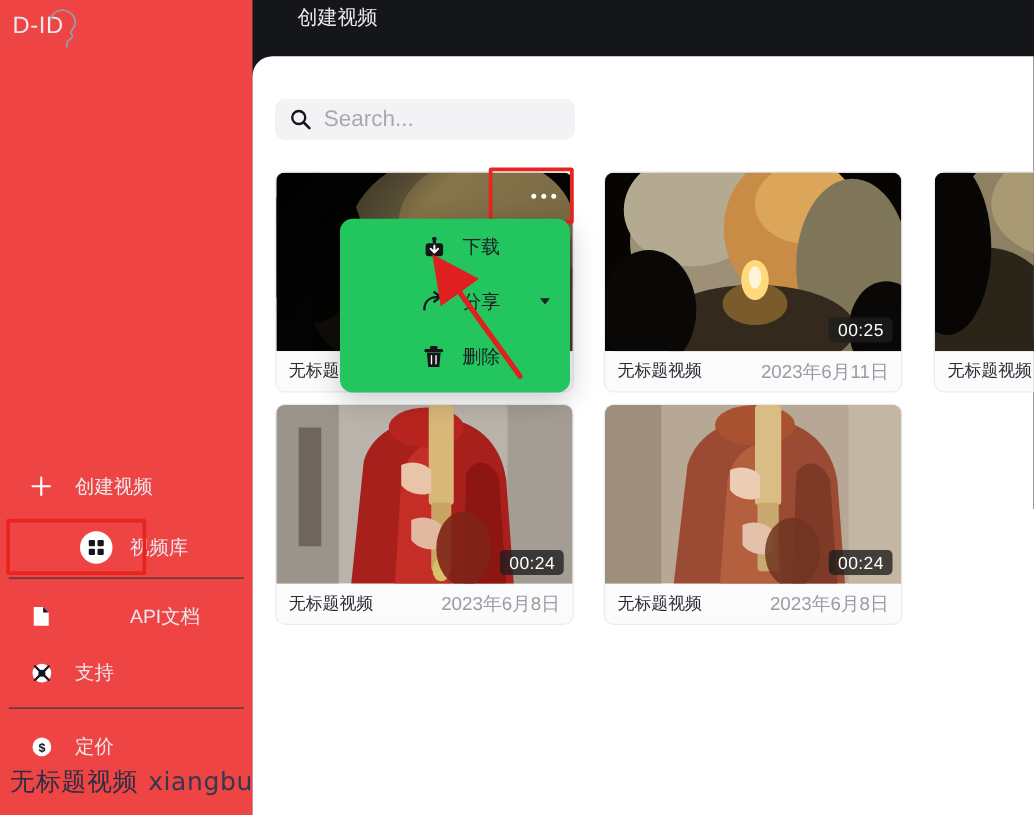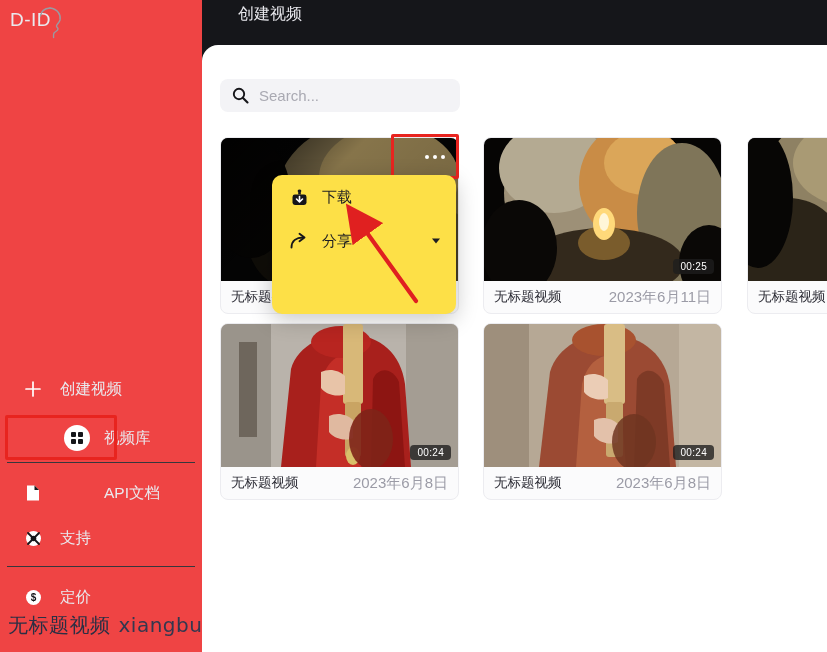--- a/index.html
+++ b/index.html
@@ -79,21 +79,21 @@
   #search-box {
     position: absolute; left: 18px; top: 34px;
     width: 240px; height: 33px;
     background: #f3f3f6;
     border-radius: 8px;
     display: flex; align-items: center;
   }
   #search-box .s-icon { margin-left: 12px; margin-right: 10px; display: flex; }
   #search-input {
     border: none; outline: none; background: transparent;
-    font-size: 15px; color: #4c1d95; width: 170px;
+    font-size: 18px; color: #4c1d95; width: 170px;
     font-family: "Liberation Sans", sans-serif;
   }
   #search-input::placeholder { color: #a9a9b2; }
 
   
   #cards { position: absolute; left: 18px; top: 92px; width: 610px; }
   .card {
     position: absolute;
     width: 239px;
     background: #fbfbfc;
@@ -102,21 +102,21 @@
     overflow: hidden;
   }
   .thumb {
     position: relative;
     width: 100%; height: 143px;
     overflow: hidden;
   }
   .duration {
     position: absolute; right: 7px; bottom: 7px;
     background: rgba(30,30,30,0.78);
-    color: #fff; font-size: 10px;
+    color: #fff; font-size: 14px;
     padding: 2px 7px; border-radius: 4px;
     letter-spacing: 0.3px;
   }
   .meta {
     height: 32px;
     display: flex; align-items: center; justify-content: space-between;
     padding: 0 10px;
   }
   .meta .title { font-size: 13.5px; color: #2a2a33; }
   .meta .date { font-size: 15px; color: #9b9ba6; }
@@ -129,24 +129,25 @@
   }
   .dots-btn i {
     width: 4px; height: 4px; border-radius: 50%;
     background: #ffffff; margin: 0 2px; display: block;
   }
 
   
   #menu {
     position: absolute; left: 272px; top: 175px;
     width: 184px; height: 139px;
-    background: #fde047;
+    background: #22c55e;
     border-radius: 10px;
     box-shadow: 0 6px 22px rgba(0,0,0,0.22);
     z-index: 40;
+    padding-left: 48px;
   }
   .menu-item {
     position: relative;
     height: 44px;
     display: flex; align-items: center;
     padding-left: 16px;
     font-size: 15px; color: #1d1d22;
     cursor: pointer;
   }
   .menu-item .m-icon { width: 22px; margin-right: 12px; display: flex; justify-content: center; }
@@ -403,20 +404,31 @@
       <span class="m-icon">
         <svg width="20" height="18" viewBox="0 0 20 18">
           <path d="M2.5 15.5 C2.5 8.5 7.5 5.5 14 5.5" stroke="#15151a" stroke-width="1.9" fill="none" stroke-linecap="round"></path>
           <path d="M10.5 1.8 L15.5 5.5 L10.5 9.2" stroke="#15151a" stroke-width="1.9" fill="none" stroke-linecap="round" stroke-linejoin="round"></path>
         </svg>
       </span>
       <span>分享</span>
       <span class="menu-chev"></span>
     </div>
 
+    <div class="menu-item">
+      <span class="m-icon">
+        <svg width="18" height="19" viewBox="0 0 18 19">
+          <rect x="6" y="0.8" width="6" height="2.6" rx="1" fill="#15151a"></rect>
+          <rect x="1.5" y="3.2" width="15" height="2.6" rx="1.1" fill="#15151a"></rect>
+          <path d="M3.5 6.2 L4.6 17.5 H13.4 L14.5 6.2 Z" fill="#15151a"></path>
+          <path d="M7.2 8.5 V15 M10.8 8.5 V15" stroke="#ffffff" stroke-width="1.1" stroke-linecap="round"></path>
+        </svg>
+      </span>
+      <span>删除</span>
+    </div>
   </div>
 
   <svg id="arrow">
     <defs>
       <marker id="ah" markerWidth="9" markerHeight="9" refX="6.5" refY="4.5" orient="auto">
         <path d="M0,0 L9,4.5 L0,9 Z" fill="#e02020"></path>
       </marker>
     </defs>
     <line x1="416" y1="301" x2="352" y2="212" stroke="#e02020" stroke-width="4.2" marker-end="url(#ah)" stroke-linecap="round"></line>
   </svg>

